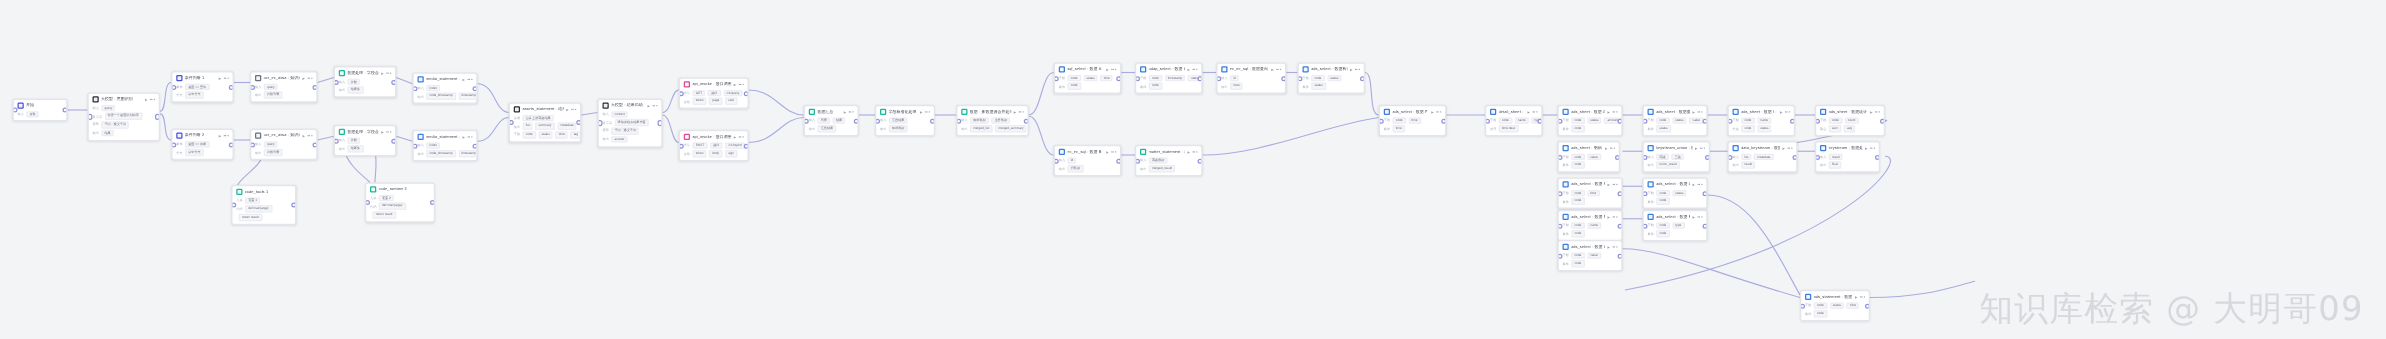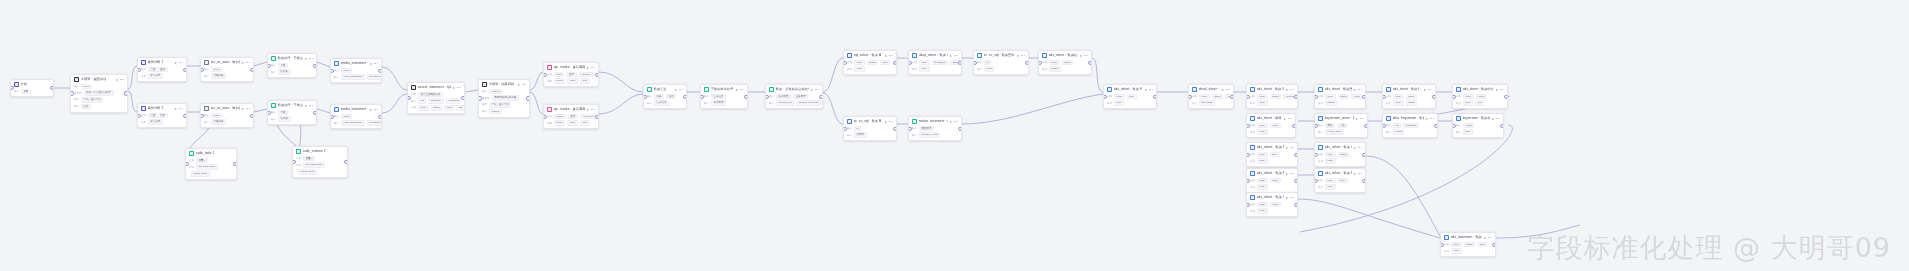--- a/index.html
+++ b/index.html
@@ -1256,14 +1256,14 @@
           <div class="row">
             <span class="row-k"></span>
             <span class="chip">return result</span>
           </div>
         </div>
         <span class="port in"></span>
         <span class="port out"></span>
       </div>
     </div>
 
-  <div id="watermark">字段标准化处理 @ 大明哥09</div>
+  <div id="watermark">知识库检索 @ 大明哥09</div>
 </div>
 
 </body></html>

